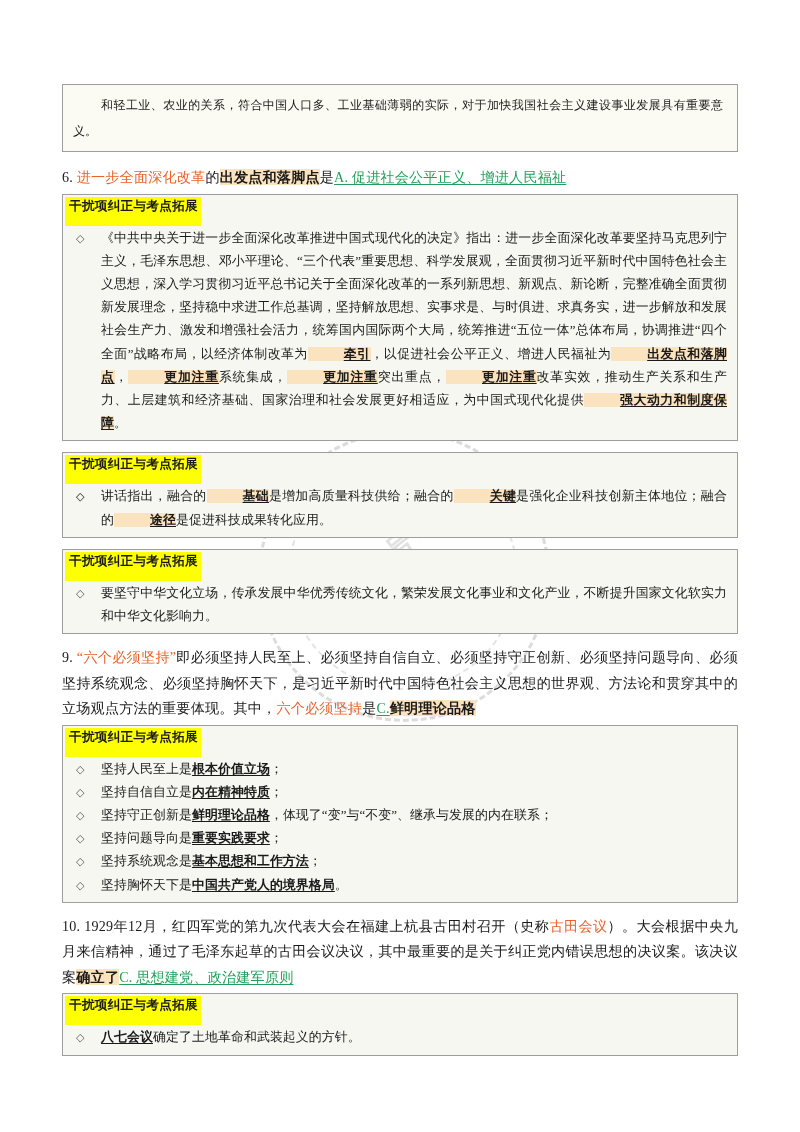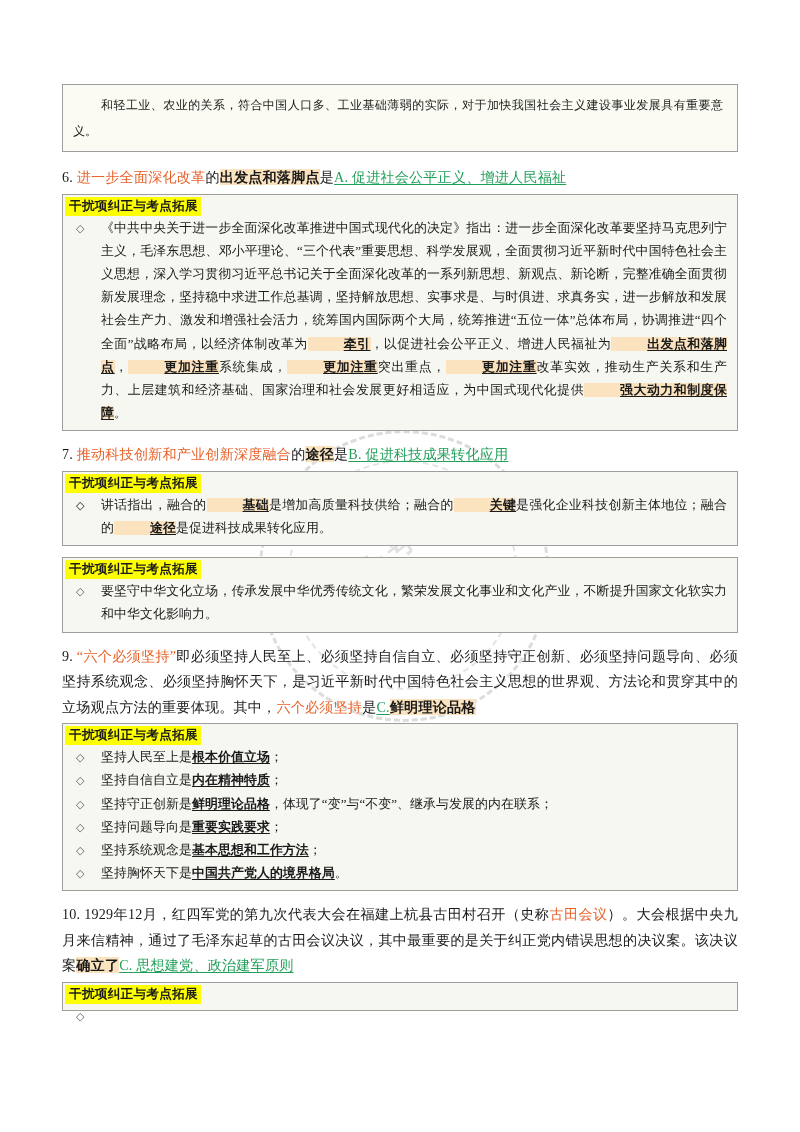--- a/index.html
+++ b/index.html
@@ -102,21 +102,21 @@
     padding: 0 0 5px 0;
     box-sizing: border-box;
   }
   .exp-title {
     display: inline-block;
     background: #feff00;
     color: #1a1a1a;
     font-size: 12.6px;
     line-height: 17px;
     font-weight: bold;
-    padding: 1px 3px 1px 4px;
+    padding: 1px 3px 11px 4px;
     margin: 2px 0 1px 2px;
     letter-spacing: .3px;
   }
   .exp-body {
     padding: 0 10px 0 6px;
   }
   .exp-para {
     font-size: 12.9px;
     line-height: 23.2px;
     color: #1a1a1a;
@@ -174,24 +174,20 @@
       <span class="num">6.</span>
       <span class="t-orange">进一步全面深化改革</span><span>的</span><span class="hl-peach-nu b">出发点和落脚点</span><span>是</span><span class="t-green">A. 促进社会公平正义、增进人民福祉</span>
     </p>
     <div class="exp-box">
       <div class="exp-title">干扰项纠正与考点拓展</div>
       <div class="exp-body">
         <p class="exp-para"><span class="dia">◇</span><span>《中共中央关于进一步全面深化改革推进中国式现代化的决定》指出：进一步全面深化改革要坚持马克思列宁主义，毛泽东思想、邓小平理论、“三个代表”重要思想、科学发展观，全面贯彻习近平新时代中国特色社会主义思想，深入学习贯彻习近平总书记关于全面深化改革的一系列新思想、新观点、新论断，完整准确全面贯彻新发展理念，坚持稳中求进工作总基调，坚持解放思想、实事求是、与时俱进、求真务实，进一步解放和发展社会生产力、激发和增强社会活力，统筹国内国际两个大局，统筹推进“五位一体”总体布局，协调推进“四个全面”战略布局，以经济体制改革为<span class="hl-peach b">牵引</span>，以促进社会公平正义、增进人民福祉为<span class="hl-peach b">出发点和落脚点</span>，<span class="hl-peach b">更加注重</span>系统集成，<span class="hl-peach b">更加注重</span>突出重点，<span class="hl-peach b">更加注重</span>改革实效，推动生产关系和生产力、上层建筑和经济基础、国家治理和社会发展更好相适应，为中国式现代化提供<span class="hl-peach b">强大动力和制度保障</span>。</span></p>
       </div>
     </div>
 
-    <p class="qline">
-      <span class="num">7.</span>
-      <span class="t-orange">推动科技创新和产业创新深度融合</span><span>的</span><span class="hl-peach-nu b">途径</span><span>是</span><span class="t-green">B. 促进科技成果转化应用</span>
-    </p>
     <div class="exp-box">
       <div class="exp-title">干扰项纠正与考点拓展</div>
       <div class="exp-body">
         <p class="exp-para"><span class="dia">◇</span></p>
         <p class="exp-para"><span class="dia">◇</span><span>讲话指出，融合的<span class="hl-peach b">基础</span>是增加高质量科技供给；融合的<span class="hl-peach b">关键</span>是强化企业科技创新主体地位；融合的<span class="hl-peach b">途径</span>是促进科技成果转化应用。</span></p>
       </div>
     </div>
 
     <div class="exp-box">
       <div class="exp-title">干扰项纠正与考点拓展</div>
@@ -216,18 +212,18 @@
       </div>
     </div>
 
     <p class="qline">
       <span class="num">10.</span>
       <span>1929年12月，红四军党的第九次代表大会在福建上杭县古田村召开（史称</span><span class="t-orange">古田会议</span><span>）。大会根据中央九月来信精神，通过了毛泽东起草的古田会议决议，其中最重要的是关于纠正党内错误思想的决议案。该决议案</span><span class="hl-peach-nu b">确立了</span><span class="t-green">C. 思想建党、政治建军原则</span>
     </p>
     <div class="exp-box">
       <div class="exp-title">干扰项纠正与考点拓展</div>
       <div class="exp-body">
-        <p class="exp-para"><span class="dia">◇</span></p>
+        <p class="exp-para"><span class="dia">◇</span><span><span class="u b">八七会议</span>确定了土地革命和武装起义的方针。</span></p>
       </div>
     </div>
 
   </div>
 </div>
 
 </body></html>

